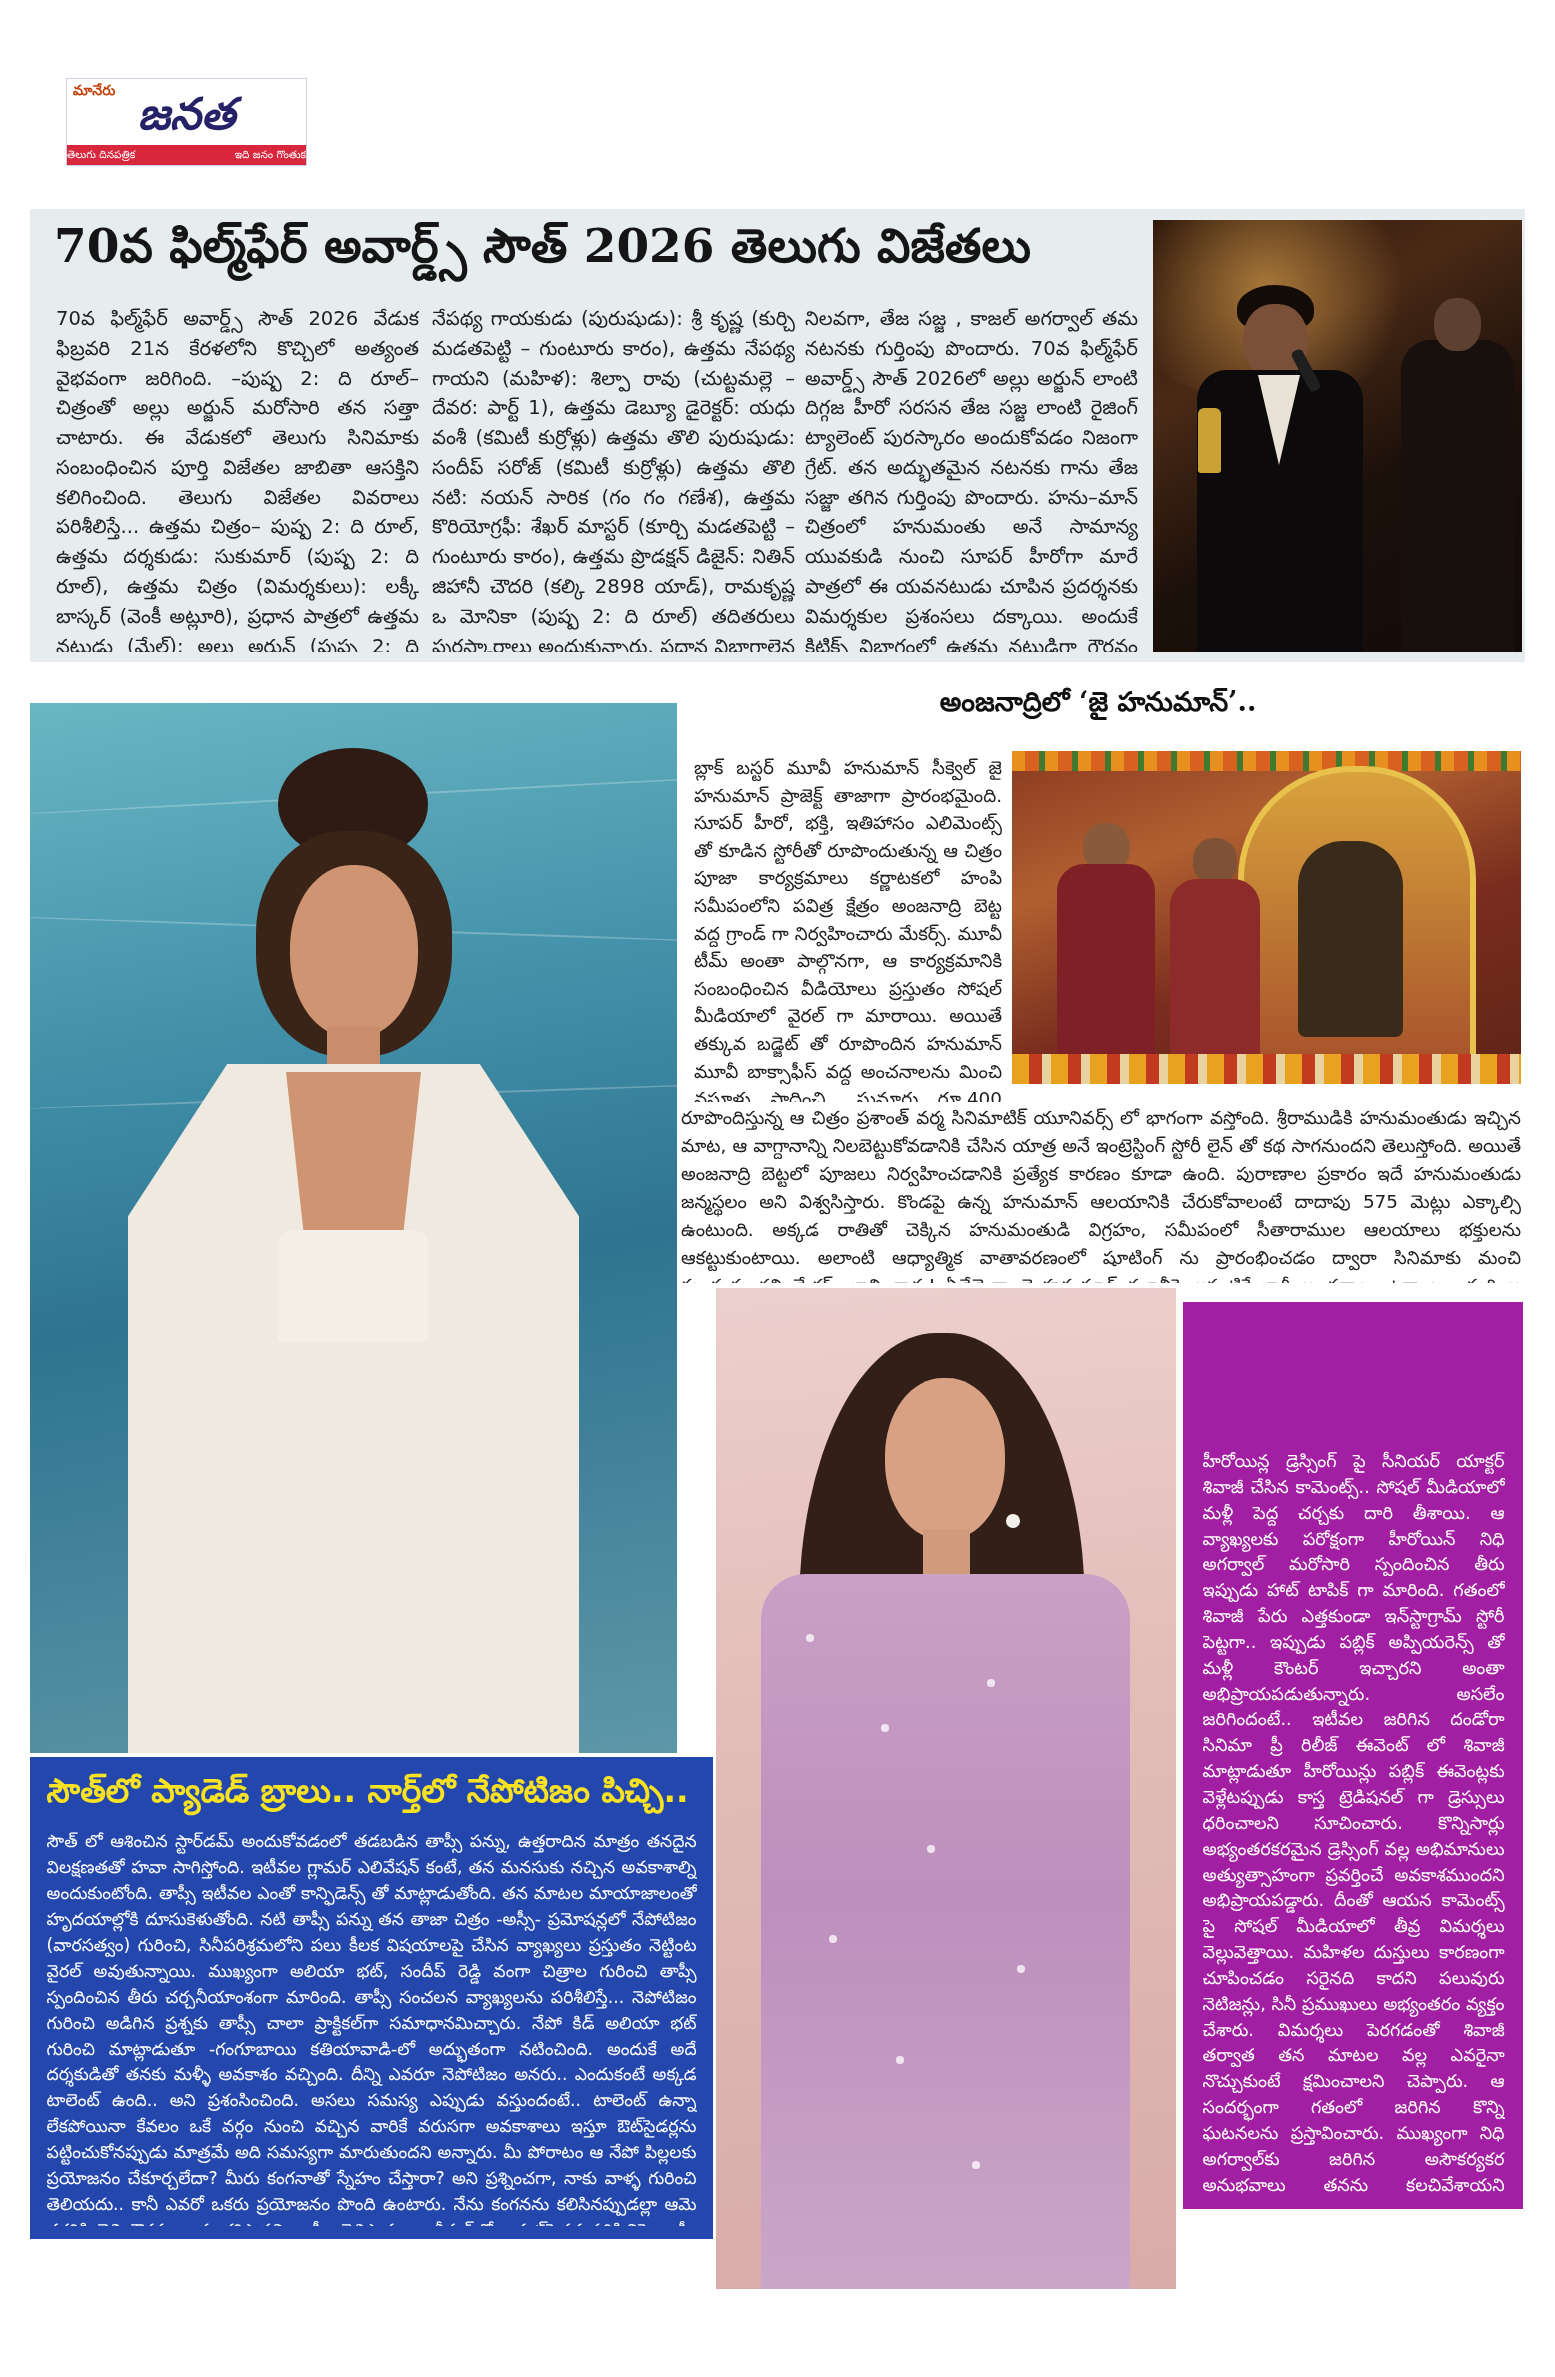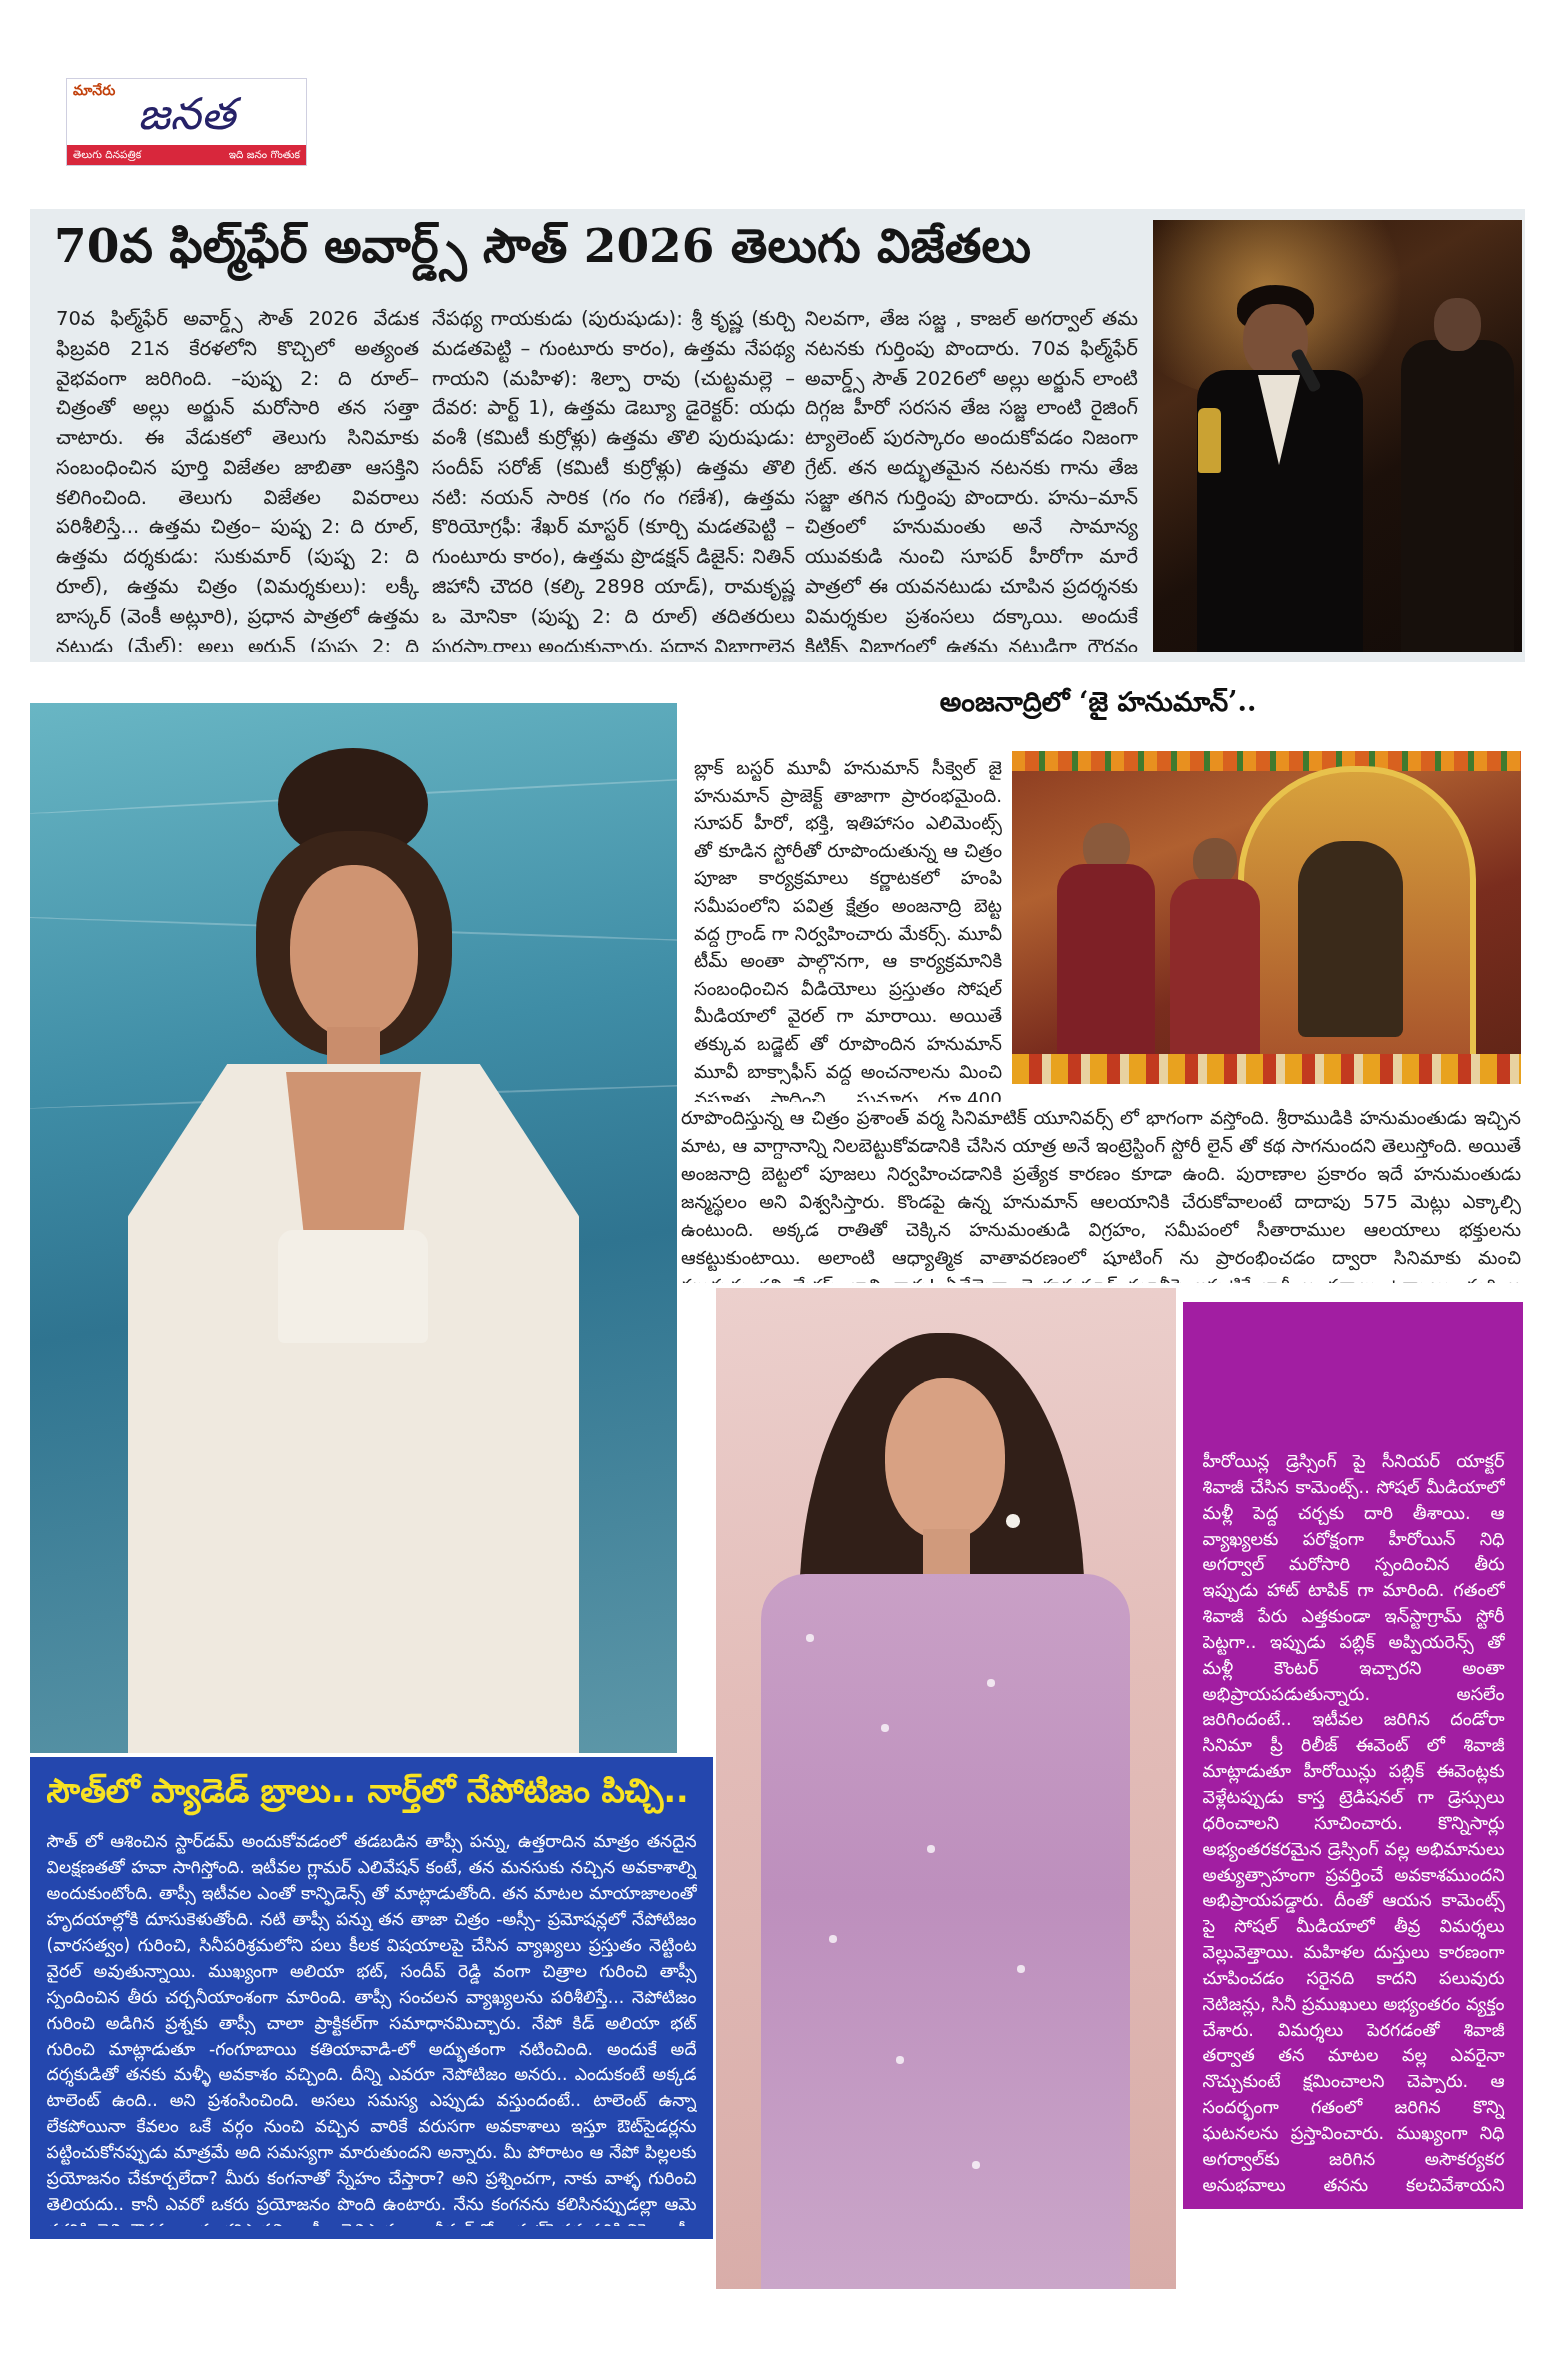--- a/index.html
+++ b/index.html
@@ -4,23 +4,23 @@
 <style>
   html,body{margin:0;padding:0;background:#ffffff;}
   #page{position:relative;width:1555px;height:2377px;margin:0 auto;background:#ffffff;
         font-family:"DejaVu Sans",sans-serif;overflow:hidden;}
   .abs{position:absolute;}
   
   .header-bar{left:30px;top:66px;width:1495px;height:99px;background:#7d4c72;}
   .logo-box{left:66px;top:78px;width:239px;height:86px;background:#ffffff;border:0.8px solid #cfcfe0;overflow:hidden;}
   .logo-top{position:absolute;left:6px;top:3px;font-size:14px;color:#c2410c;font-weight:bold;}
   .logo-title{position:absolute;left:0;top:10.5px;width:100%;text-align:center;font-size:44px;line-height:47px;
-              font-style:italic;font-weight:normal;color:#262268;font-family:"DejaVu Serif",serif;}
+              font-style:italic;font-weight:bold;color:#262268;font-family:"DejaVu Serif",serif;}
   .logo-strip{position:absolute;left:0;bottom:0;width:100%;height:19.6px;background:#d8273c;color:#ffffff;
-              font-size:10.5px;display:flex;justify-content:space-between;align-items:center;padding:0 6px;box-sizing:border-box;}
+              font-size:10.5px;display:flex;justify-content:space-between;align-items:center;padding:0 0;box-sizing:border-box;}
   .site-url{left:354px;top:75px;width:978px;text-align:center;font-size:45px;font-weight:bold;color:#f5a81f;letter-spacing:0.8px;}
   .header-line{left:316px;top:143px;width:1068px;height:2.3px;background:#ffffff;}
   .header-date{left:993px;top:149px;width:376px;text-align:center;font-size:25.6px;font-weight:bold;color:#ffffff;}
   .header-vline{left:1396px;top:72px;width:2.3px;height:87px;background:#ffffff;}
   .page-number{left:1405px;top:65px;width:113px;text-align:center;font-size:89px;font-weight:bold;color:#d9ba17;
                font-family:"DejaVu Serif",serif;}
   
   .a1-box{left:30px;top:209px;width:1495px;height:453px;background:#e7ecef;}
   .a1-headline{left:54px;top:218px;width:1091px;height:78px;font-size:47px;font-weight:bold;color:#151515;
                font-family:"DejaVu Serif",serif;overflow:hidden;white-space:nowrap;}

